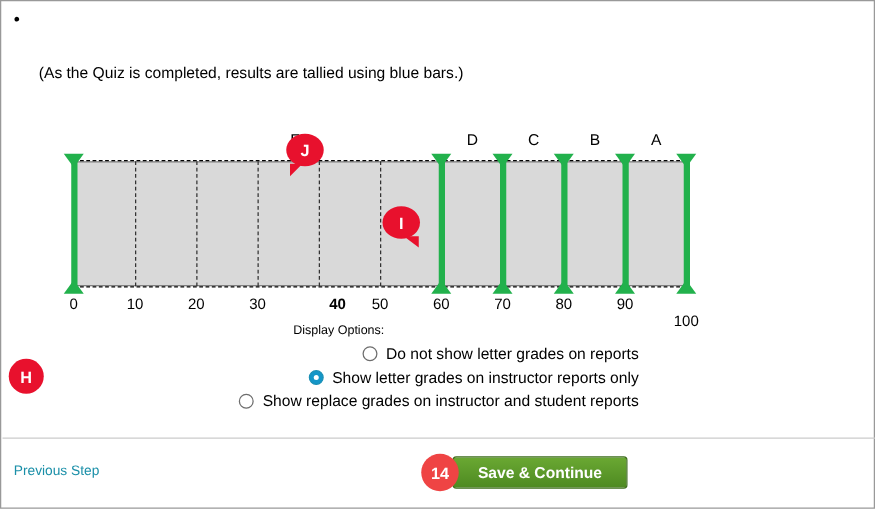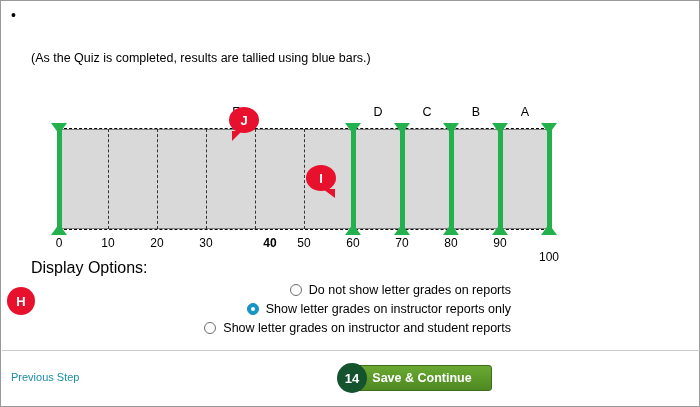--- a/index.html
+++ b/index.html
@@ -188,22 +188,23 @@
 
   
   .display-options {
     position: absolute;
     left: 30px;
     top: 258px;
     width: 480px;
     font-size: 12.5px;
   }
   .display-options .title {
-    font-size: 16px;
+    font-size: 10px;
     margin-bottom: 3px;
+    text-align: center;
   }
   .opt {
     display: flex;
     align-items: center;
     height: 19px;
     margin-left: 6px;
     justify-content: flex-end;
   }
   .radio {
     width: 12px;
@@ -246,42 +247,42 @@
   .previous-step {
     position: absolute;
     left: 10px;
     top: 370px;
     font-size: 11px;
     color: #1a8fa8;
     text-decoration: none;
   }
   .save-btn {
     position: absolute;
-    left: 351px;
+    left: 361px;
     top: 364px;
     width: 140px;
     height: 26px;
     background: linear-gradient(#6aa832, #4e8a22);
     border: 1px solid #3d6d1b;
     border-radius: 3px;
     color: #ffffff;
     font-size: 12.5px;
     font-weight: bold;
     display: flex;
     align-items: center;
     justify-content: center;
     box-sizing: border-box;
   }
   .marker-14 {
     position: absolute;
     left: 336px;
     top: 362px;
     width: 30px;
     height: 30px;
-    background: #14532d;
+    background: #ef4444;
     border-radius: 50%;
     color: #fff;
     font-size: 13px;
     font-weight: bold;
     display: flex;
     align-items: center;
     justify-content: center;
     z-index: 20;
     text-align: center;
   }
@@ -366,21 +367,21 @@
       <span class="opt-label">Do not show letter grades on reports</span>
     </div>
 
     <div class="opt">
       <span class="radio checked"></span>
       <span class="opt-label">Show letter grades on instructor reports only</span>
     </div>
 
     <div class="opt">
       <span class="radio"></span>
-      <span class="opt-label">Show letter grades on instructor and student reports</span>
+      <span class="opt-label">Show replace grades on instructor and student reports</span>
     </div>
   </div>
 
   <div class="marker round marker-H">H</div>
 
   <div class="footer-sep"></div>
   <a class="previous-step" href="#">Previous Step</a>
   <div class="save-btn">Save &amp; Continue</div>
   <div class="marker-14">14</div>
 

